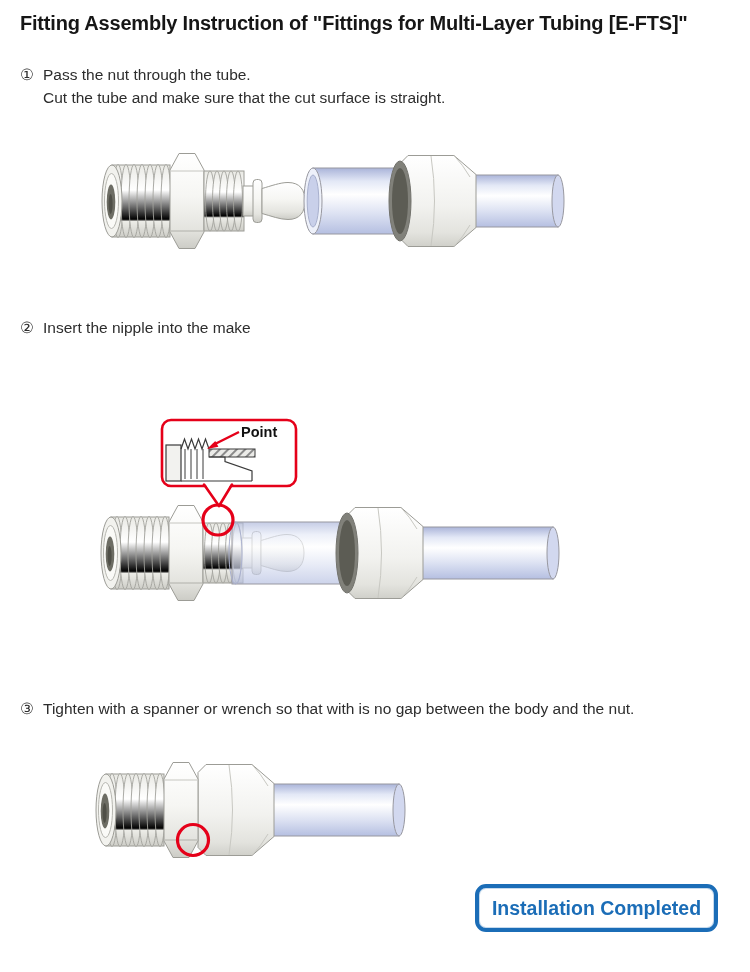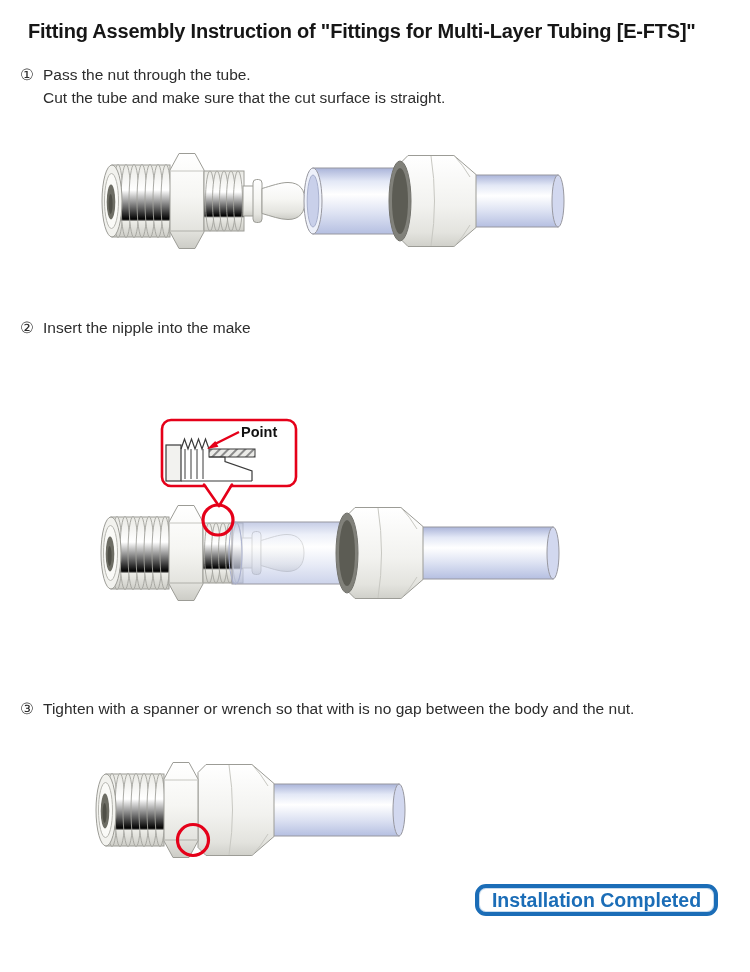--- a/index.html
+++ b/index.html
@@ -1,31 +1,31 @@
 <!DOCTYPE html>
 <html><head>
 <meta charset="utf-8">
 <style>
   html,body{margin:0;padding:0;}
   body{
     width:750px;height:972px;position:relative;background:#ffffff;
     font-family:"Liberation Sans",sans-serif;overflow:hidden;
   }
   .title{
-    position:absolute;left:20px;top:12px;margin:8px;
+    position:absolute;left:20px;top:12px;margin:0;
     font-size:20px;font-weight:bold;color:#161616;letter-spacing:-0.2px;
   }
   .step{
     position:absolute;left:20px;display:flex;align-items:flex-start;
     color:#2d2d2d;font-size:15.5px;line-height:23px;
   }
   .step .num{width:18px;margin-right:5px;flex:0 0 auto;}
   .illus{position:absolute;}
   .complete-btn{
-    position:absolute;left:475px;top:884px;width:243px;height:32px;
+    position:absolute;left:475px;top:884px;width:243px;height:48px;
     box-sizing:border-box;border:4px solid #1b6db7;border-radius:11px;
     box-shadow:inset 0 0 0 1px rgba(27,109,183,.25);
     display:flex;align-items:center;justify-content:center;
     color:#1b6db7;font-size:19.5px;font-weight:bold;background:#fff;
     cursor:pointer;white-space:nowrap;
   }
 </style>
 </head>
 <body>
 

